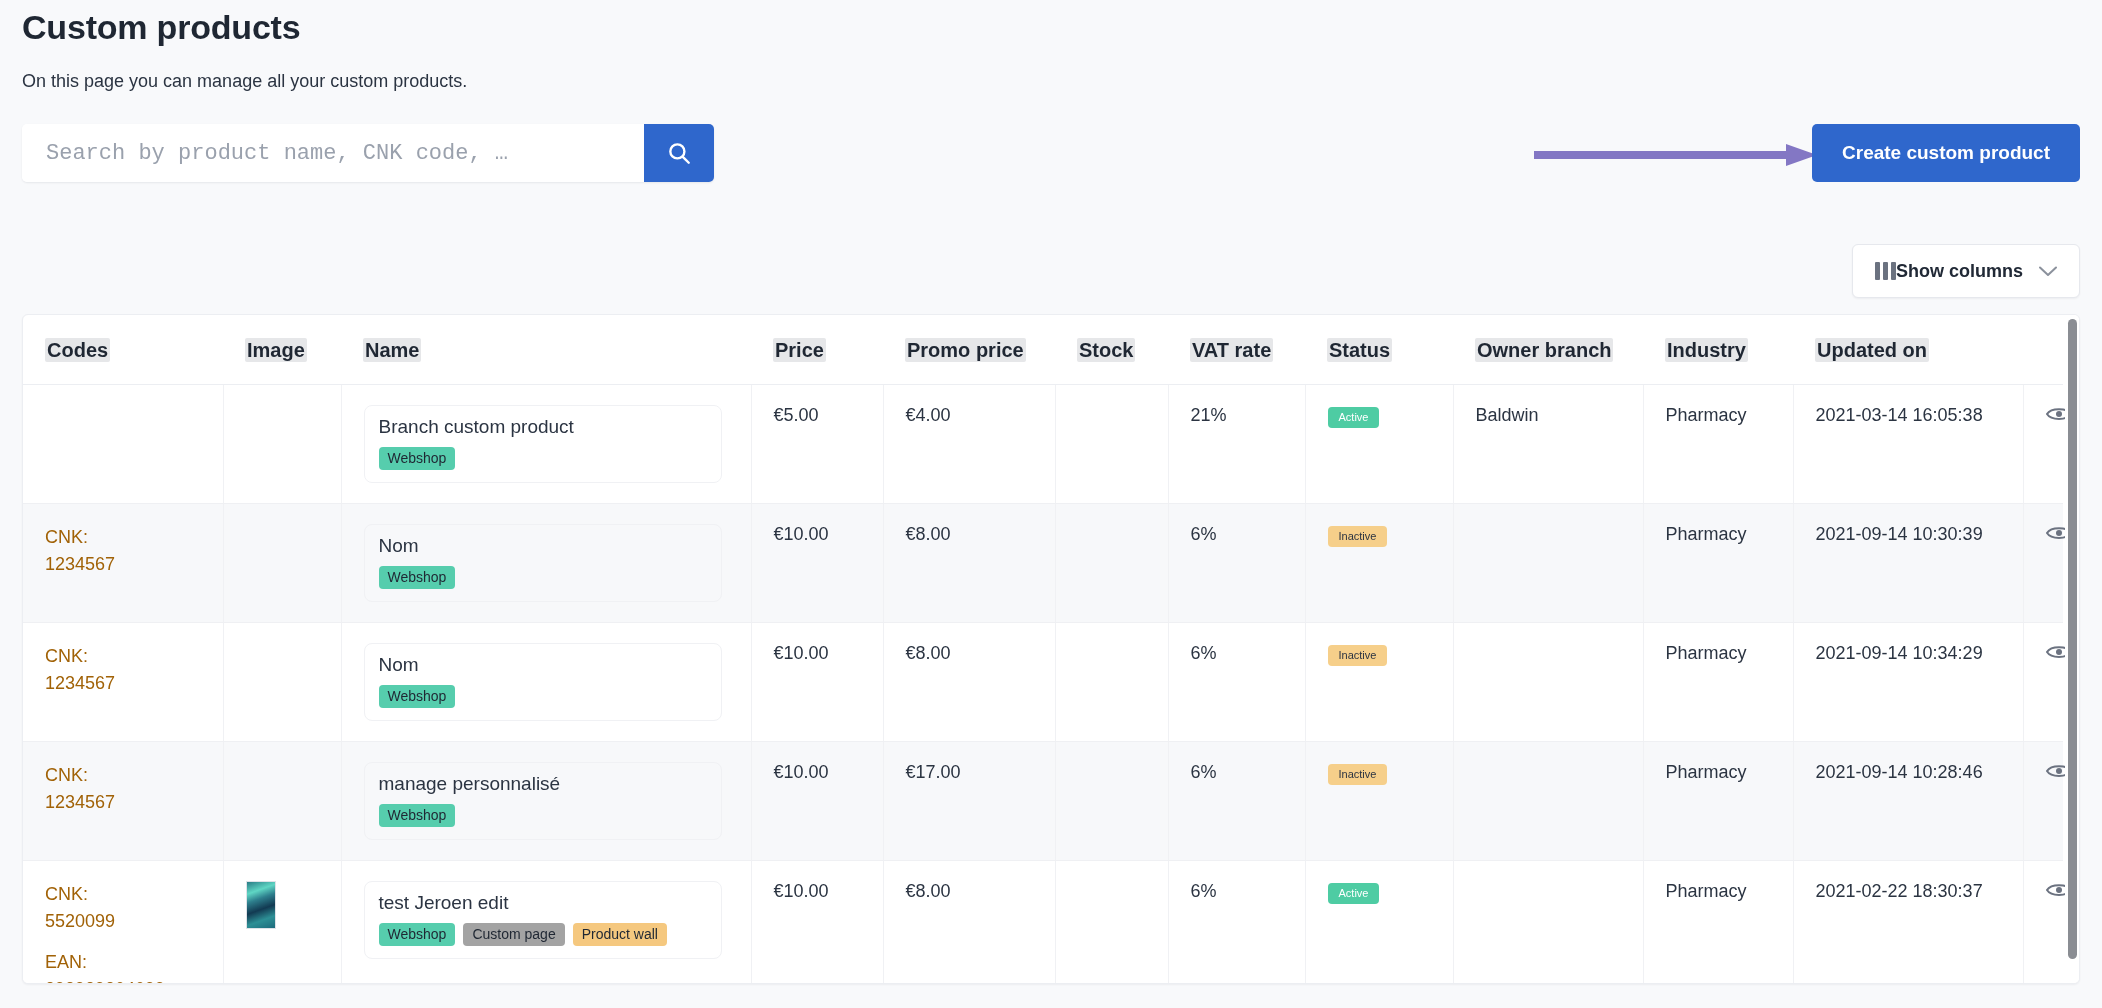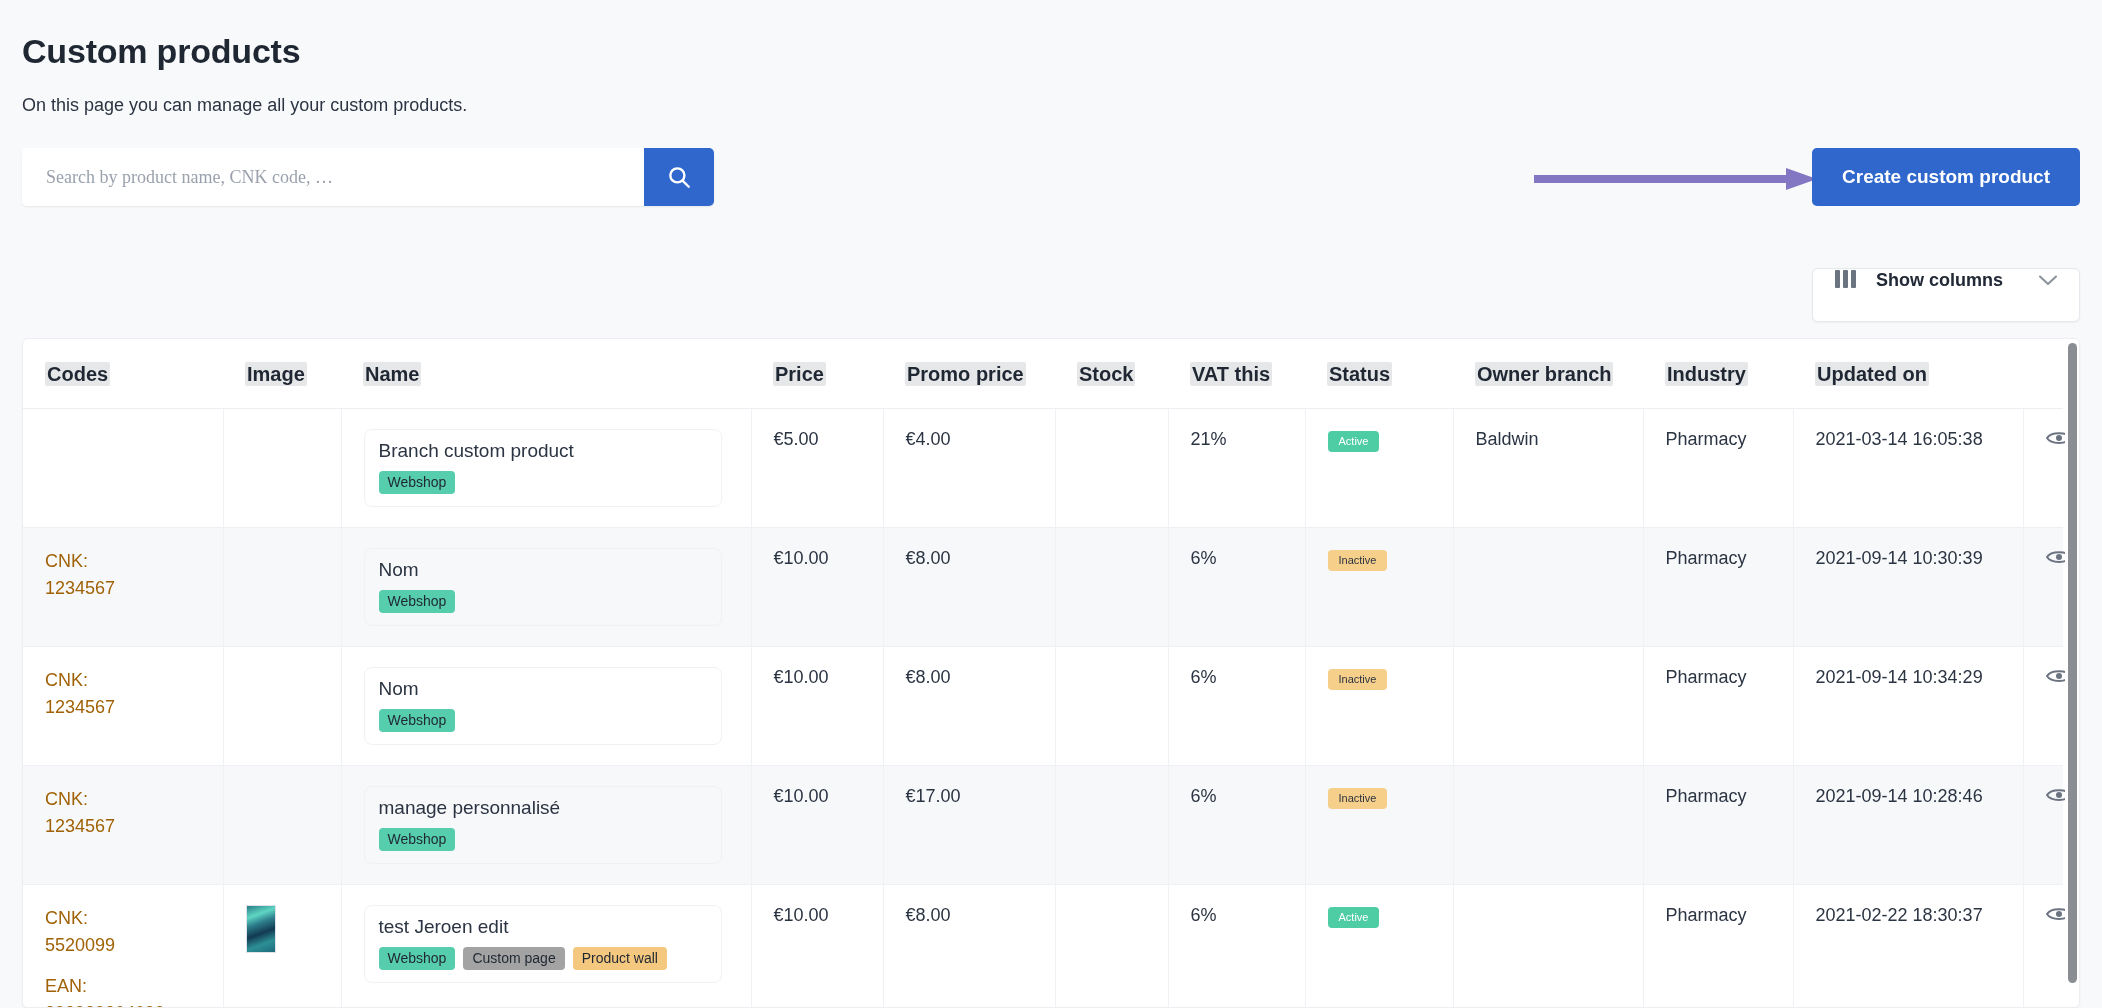--- a/index.html
+++ b/index.html
@@ -8,21 +8,20 @@
     width: 2102px; height: 1008px;
     background: #f8f9fb;
     font-family: "Liberation Sans", sans-serif;
     overflow: hidden;
   }
   .page {
     position: relative;
     width: 2102px; height: 776px;
     background: #f8f9fb;
     padding: 0 22px;
-    margin-top: 24px;
   }
 
   
   .page-title {
     margin: 0;
     padding-top: 8px;
     font-size: 34px;
     font-weight: 700;
     letter-spacing: -0.2px;
     color: #1f2733;
@@ -48,22 +47,22 @@
     border-radius: 5px;
     overflow: hidden;
     box-shadow: 0 1px 2px rgba(16,24,40,0.08);
   }
   .search-input {
     width: 622px;
     height: 58px;
     border: none;
     outline: none;
     background: #ffffff;
-    font-family: Liberation Serif, serif;
-    font-size: 18px;
+    font-family: Liberation Mono, monospace;
+    font-size: 22px;
     color: #2b3442;
     padding: 0 24px;
   }
   .search-input::placeholder { color: #9aa1ad; }
   .search-button {
     width: 70px; height: 58px;
     background: #2f67cc;
     border: none;
     display: flex;
     align-items: center;
@@ -99,26 +98,26 @@
   .columns-row {
     position: relative;
     margin-top: 52px;
     height: 56px;
   }
   .show-columns {
     position: absolute;
     right: 0; top: 0;
     height: 54px;
     display: flex;
-    align-items: flex-start;
-    gap: 20px;
+    align-items: center;
+    gap: 0;
     background: #ffffff;
     border: 1px solid #e6e8ed;
     border-radius: 6px;
-    padding: 1px 22px;
+    padding: 15px 22px;
     font-size: 18px;
     font-weight: 600;
     color: #212936;
     cursor: pointer;
     box-shadow: 0 1px 2px rgba(16,24,40,0.05);
   }
   .cols-glyph { display: flex; gap: 3px; }
   .cols-glyph i {
     display: block; width: 5px; height: 18px;
     background: #6b7280; border-radius: 1px;
@@ -305,21 +304,21 @@
           <col class="c-act">
       </colgroup>
       <thead>
         <tr>
           <th><span class="hl">Codes</span></th>
           <th><span class="hl">Image</span></th>
           <th><span class="hl">Name</span></th>
           <th><span class="hl">Price</span></th>
           <th><span class="hl">Promo price</span></th>
           <th><span class="hl">Stock</span></th>
-          <th><span class="hl">VAT this</span></th>
+          <th><span class="hl">VAT rate</span></th>
           <th><span class="hl">Status</span></th>
           <th><span class="hl">Owner branch</span></th>
           <th><span class="hl">Industry</span></th>
           <th><span class="hl">Updated on</span></th>
           <th></th>
         </tr>
       </thead>
       <tbody id="tbody">
           <tr class="plain">
             <td style="height: 90px;"></td>

